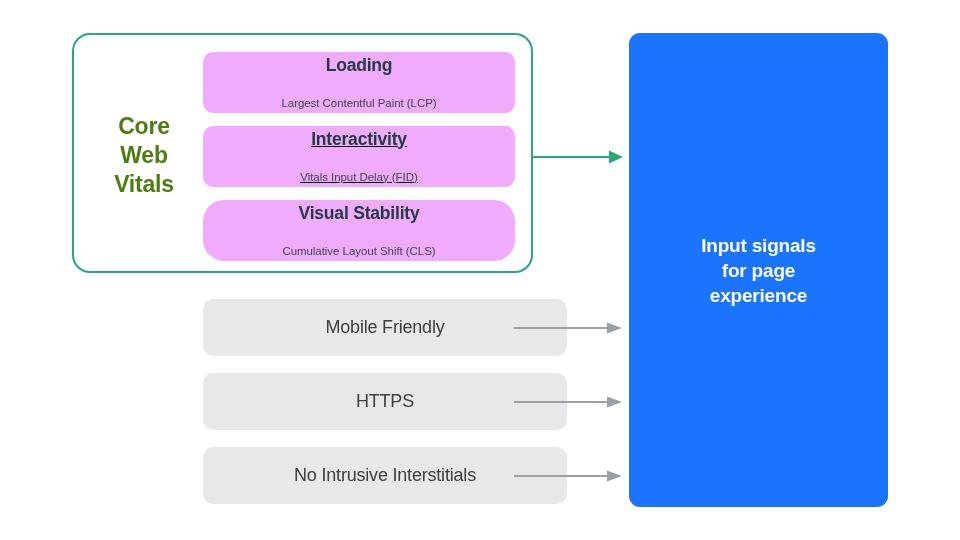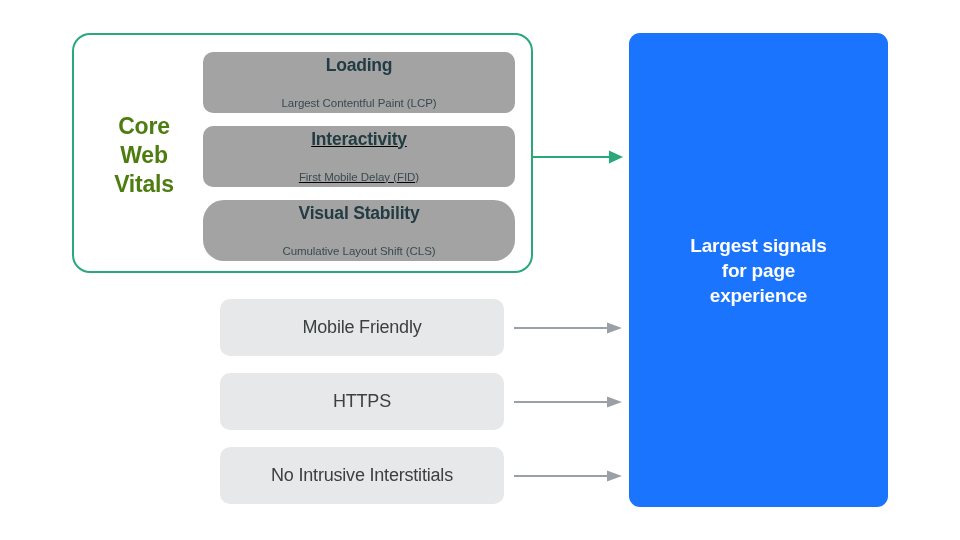--- a/index.html
+++ b/index.html
@@ -46,21 +46,21 @@
     letter-spacing: -0.2px;
   }
   #cwv-label .ln { display: block; }
 
   
   .vital-pill {
     position: absolute;
     left: 203px;
     width: 312px;
     height: 61px;
-    background: #a3a3a3;
+    background: #f0abfc;
     border-radius: 10px;
     box-sizing: border-box;
     display: flex;
     flex-direction: column;
     align-items: center;
     justify-content: center;
   }
   .vital-pill .v-title {
     color: #233b42;
     font-size: 17.5px;
@@ -77,29 +77,28 @@
     letter-spacing: -0.05px;
   }
   #vital-0 { top: 52px; }
   #vital-1 { top: 126px; text-decoration: underline; }
   #vital-2 { top: 200px; border-radius: 21px; }
 
   
   .gray-box {
     position: absolute;
     left: 203px;
-    width: 284px;
+    width: 364px;
     height: 57px;
     background: #e7e8e9;
     border-radius: 10px;
     display: flex;
     align-items: center;
     justify-content: center;
     box-sizing: border-box;
-    margin-left: 17px;
   }
   .gray-box .g-label {
     color: #3b4043;
     font-size: 18px;
     font-weight: normal;
     letter-spacing: -0.2px;
   }
   #gray-0 { top: 299px; }
   #gray-1 { top: 373px; }
   #gray-2 { top: 447px; }
@@ -153,21 +152,21 @@
     <span class="ln">Vitals</span>
   </div>
 
   <div class="vital-pill" id="vital-0">
     <span class="v-title">Loading</span>
     <span class="v-sub">Largest Contentful Paint (LCP)</span>
   </div>
 
   <div class="vital-pill" id="vital-1">
     <span class="v-title">Interactivity</span>
-    <span class="v-sub">First Mobile Delay (FID)</span>
+    <span class="v-sub">Vitals Input Delay (FID)</span>
   </div>
 
   <div class="vital-pill" id="vital-2">
     <span class="v-title">Visual Stability</span>
     <span class="v-sub">Cumulative Layout Shift (CLS)</span>
   </div>
 
   <div class="gray-box" id="gray-0">
     <span class="g-label">Mobile Friendly</span>
   </div>
@@ -195,19 +194,19 @@
     <polygon points="94,4.5 109,10 94,15.5" fill="#9aa0a6"></polygon>
   </svg>
 
   <svg class="arrow-svg" id="arrow-gray-2" width="112" height="20">
     <line x1="1" y1="10" x2="96" y2="10" stroke="#9aa0a6" stroke-width="1.8"></line>
     <polygon points="94,4.5 109,10 94,15.5" fill="#9aa0a6"></polygon>
   </svg>
 
   <div id="search-signals-panel">
     <div id="search-signals-text">
-      <span class="ln">Largest signals</span>
+      <span class="ln">Input signals</span>
       <span class="ln">for page</span>
       <span class="ln">experience</span>
     </div>
   </div>
 
 </div>
 
 </body></html>

